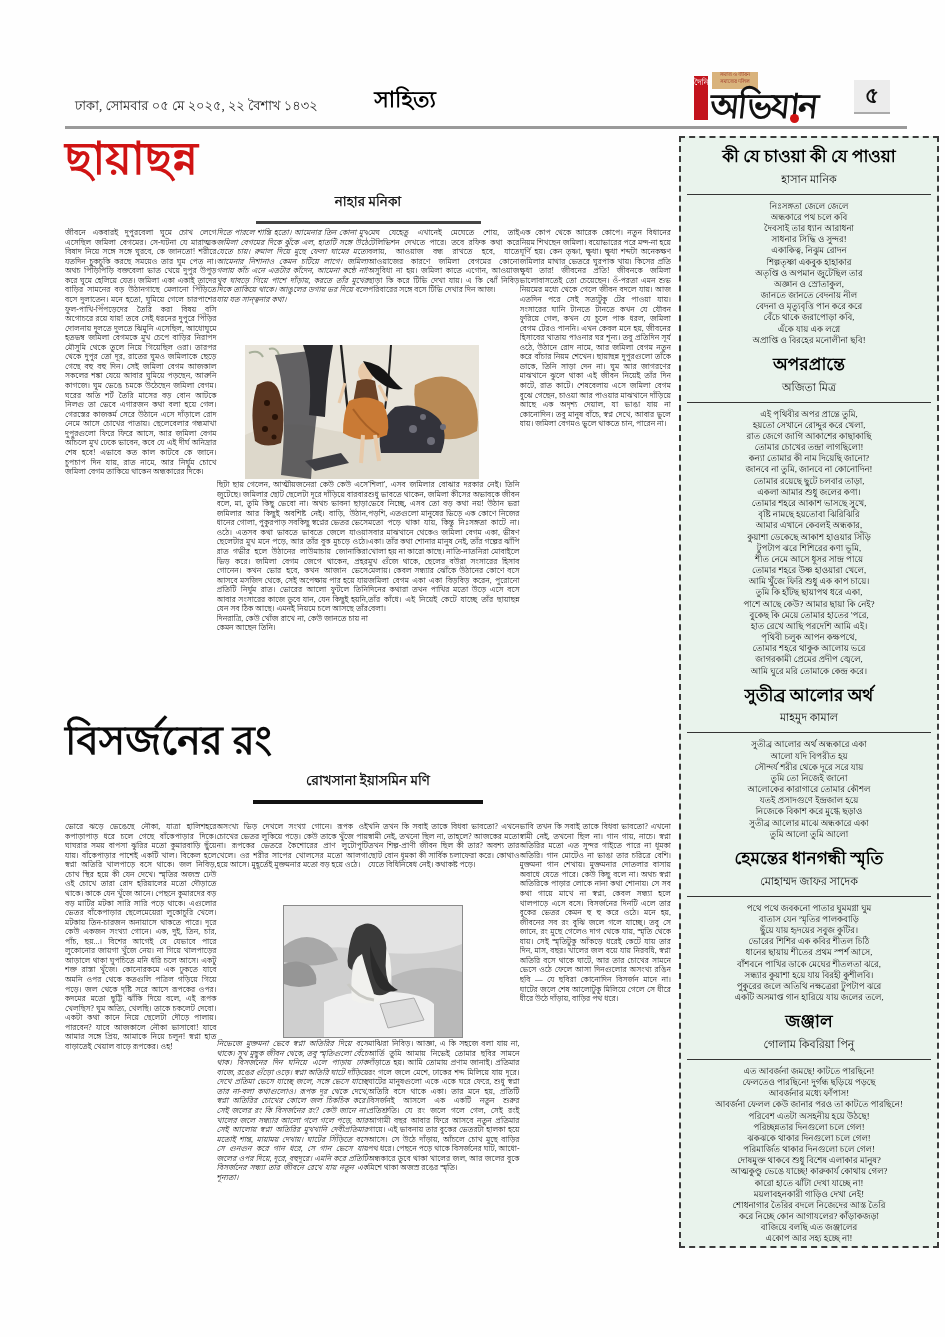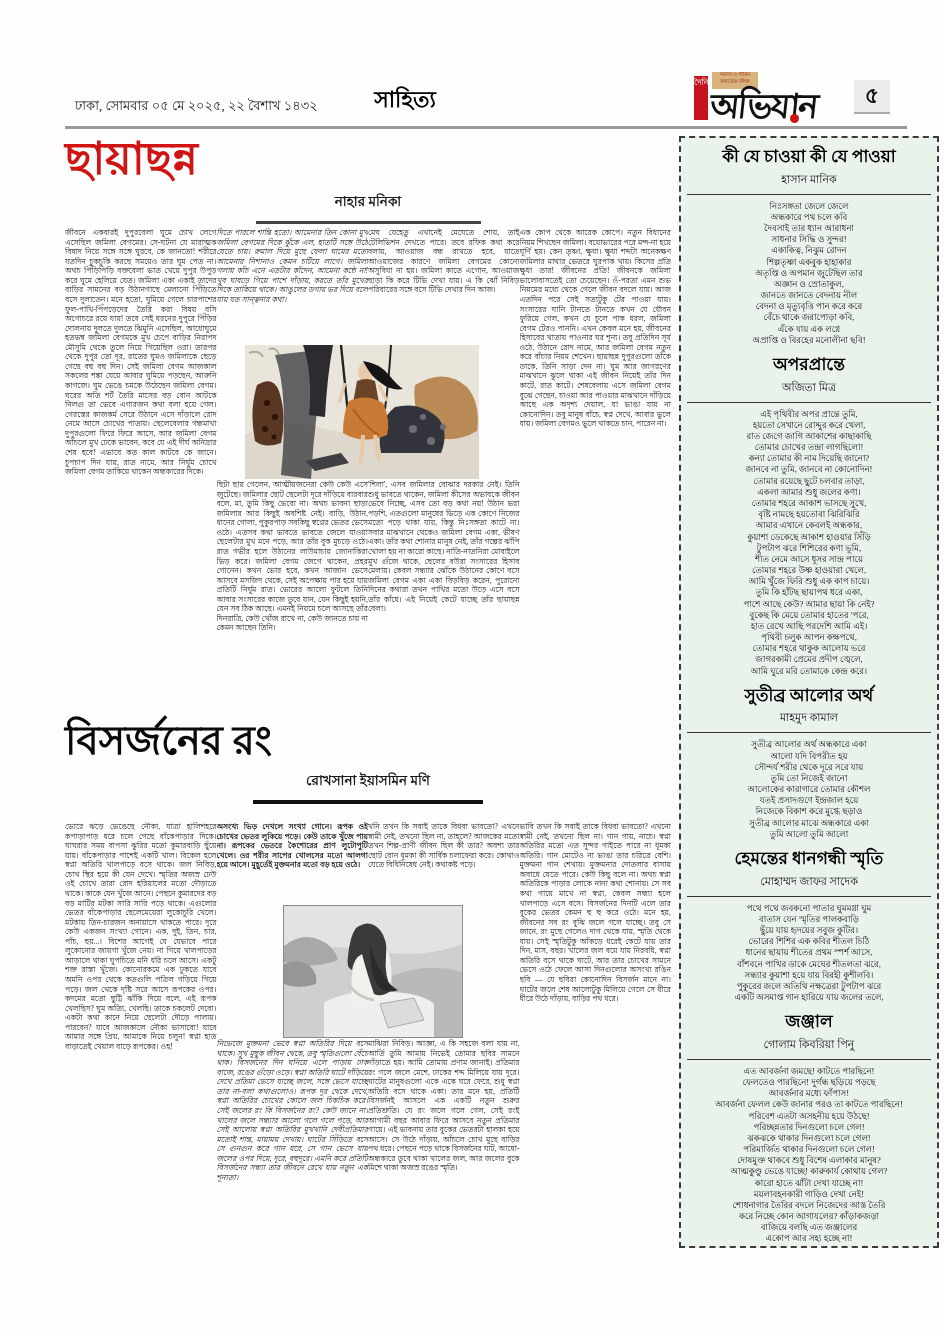--- a/index.html
+++ b/index.html
@@ -137,21 +137,21 @@
   <div class="article" style="top:720px;height:552px;">
     <div class="headline black">বিসর্জনের রং</div>
     <div class="byline">রোখসানা ইয়াসমিন মণি</div>
     <div class="byline-rule thick"></div>
 
     <div class="cols" style="top:102px;height:450px;width:606px;">
       <div class="col">
           <p>ভোরে ঝড়ে ভেঙেছে নৌকা, যাত্রা হালিশহরে কপাড়াপাড় ধরে চলে গেছে বাঁকেপাড়ার দিকে। ঘাঘরার সময় বাপসা ঝুরির মতো কুমারবাড়ি ছুঁয়ে যায়। বাঁকেপাড়ার পাশেই একটি খাল। বিকেল হলে স্বপ্না অতিরি খালপাড়ে বসে থাকে। জল নিবিড়, চোখ স্থির হয়ে কী যেন দেখে। স্মৃতির অজস্র ঢেউ ওই চোখে তারা রোদ হরিয়ালের মতো দৌড়াতে থাকে। কাকে যেন খুঁজে আনে। পেছনে কুমারদের বড় বড় মাটির মটকা সারি সারি পড়ে থাকে। এগুলোর ভেতর বাঁকেপাড়ার ছেলেমেয়েরা লুকোচুরি খেলে। মটকায় তিন-চারজন অনায়াসে থাকতে পারে। দূরে কেউ একজন সংখ্যা গোনে। এক, দুই, তিন, চার, পাঁচ, ছয়...। বিশের আগেই যে যেভাবে পারে লুকোনোর জায়গা খুঁজে নেয়। না গিয়ে খালপাড়ের আড়ালে থাকা ঘুপচিতে মনি ধরি চলে আসে। একটু শক্ত রাস্তা খুঁজে। কোনোরকমে এক ঢুকতে যাবে অমনি ওপর থেকে কতগুলি পত্রিল গড়িয়ে গিয়ে পড়ে। জল থেকে দৃষ্টি সরে আসে রূপকের ওপর। কদমের মতো ছুট্টি ঝাঁকি দিয়ে বলে, এই রূপক খেলছিস? ঘুম অত্যি, খেলছি। তাকে চকলেট দেবো। একটা কথা কানে নিয়ে ছেলেটা দৌড়ে পালায়। পারবেন? যাবে আজকালে নৌকা ভাসাবো! যাবে আমার সঙ্গে প্রিয়, আমাকে নিয়ে চলুন! স্বপ্না হাত বাড়াতেই খেয়াল বাড়ে রূপকের। ওহ!</p>
         </div>
       <div class="col">
-        <div class="blk" style="height:80px;font-weight:bold;">
+        <div class="blk" style="height:80px;">
             <p>অসংখ্য ভিড় দেখলে সংখ্যা গোনে। রূপক ওই চোখের ভেতর লুকিয়ে পড়ে। কেউ তাকে খুঁজে পায় না। রূপকের ভেতরে কৈশোরের প্রাণ লুটোপুটি খেলে। ওর শরীর সাপের খোলসের মতো আলগা হয়ে আসে। মুহূর্তেই মুক্তমনার মতো বড় হয়ে ওঠে।</p>
           </div>
         <div class="spacer" style="height:137px;"></div>
         <div class="blk" style="height:233px;font-style:italic;">
             <p>নিভেজে মুক্তমনা ভেবে স্বপ্না অতিরির দিয়ে বসে থাকে। সুখ মুছুক জীবন থেকে, তবু স্মৃতিগুলো বেঁচে থাক। বিসর্জনের দিন ঘনিয়ে এলে পাড়ায় ঢাক বাজে, রঙের গুঁড়ো ওড়ে। স্বপ্না অতিরি ঘাটে দাঁড়িয়ে দেখে প্রতিমা ভেসে যাচ্ছে জলে, সঙ্গে ভেসে যাচ্ছে তার না-বলা কথাগুলোও। রূপক দূর থেকে দেখে, স্বপ্না অতিরির চোখের কোলে জল চিকচিক করে। সেই জলের রং কি বিসর্জনের রং? কেউ জানে না। খালের জলে সন্ধ্যার আলো গলে গলে পড়ে, আর সেই আলোয় স্বপ্না অতিরির মুখখানি দেবীপ্রতিমার মতোই শান্ত, মায়াময় দেখায়। ঘাটের সিঁড়িতে বসে সে গুনগুন করে গান ধরে, সে গান ভেসে যায় জলের ওপর দিয়ে, দূরে, বহুদূরে। এমনি করে প্রতিটি বিসর্জনের সন্ধ্যা তার জীবনে রেখে যায় নতুন এক শূন্যতা।</p>
           </div>
       </div>
       <div class="col">
         <div class="blk" style="height:80px;">
             <p>খনি তখন কি সবাই তাকে বিধবা ভাবতো? এখনে স্বামী নেই, তখনো ছিল না, তাহলে? আজকের মতো তখন শিল্প-প্রাণী জীবন ছিল কী তার? অবশ্য তার ছোট বোন ধূমকা কী সার্বিক চলাফেরা করে। কোথাও যেতে বিধিনিষেধ নেই। কথাকষ্ট পড়ে।</p>

